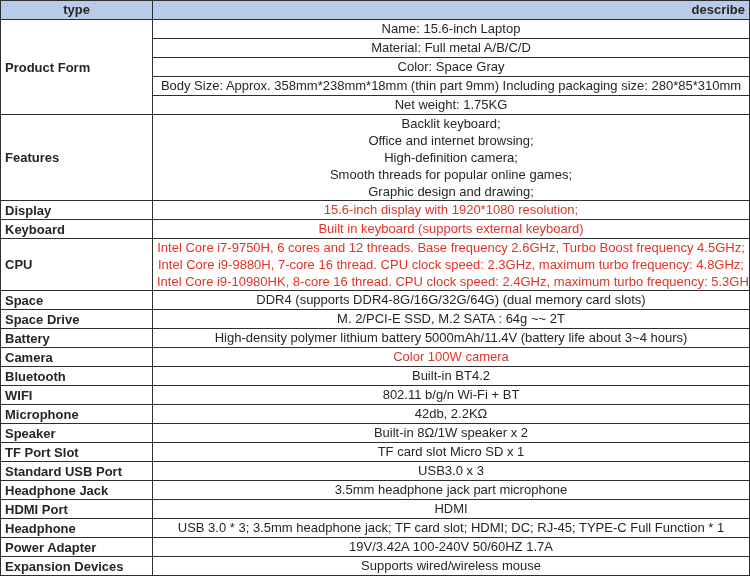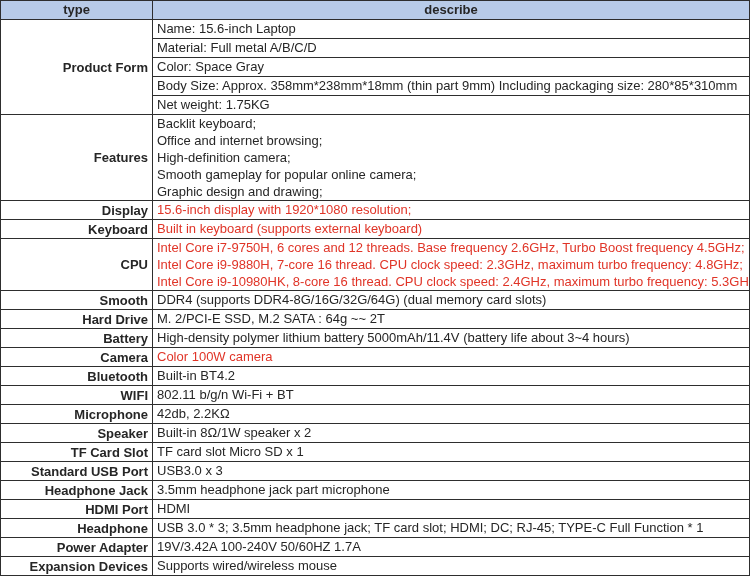--- a/index.html
+++ b/index.html
@@ -28,27 +28,27 @@
     overflow:hidden;
     white-space:nowrap;
   }
   thead th{
     background:var(--header-bg);
     font-weight:bold;
     height:18px;
     line-height:18px;
   }
   th.type-head{text-align:center;}
-  th.desc-head{text-align:center;}
+  th.desc-head{text-align:right;}
   td.type-cell{
-    text-align:right;
+    text-align:left;
     font-weight:bold;
   }
   td.desc-cell{
-    text-align:left;
+    text-align:center;
     height:18px;
   }
   td.desc-cell div{
     line-height:17px;
     height:17px;
   }
   td.desc-cell.single div{
     line-height:18px;
     height:18px;
   }
@@ -94,21 +94,21 @@
         <td class="desc-cell single">
           <div>Net weight: 1.75KG</div>
         </td>
       </tr>
       <tr>
         <td class="type-cell" rowspan="1">Features</td>
         <td class="desc-cell">
           <div>Backlit keyboard;</div>
           <div>Office and internet browsing;</div>
           <div>High-definition camera;</div>
-          <div>Smooth gameplay for popular online camera;</div>
+          <div>Smooth threads for popular online games;</div>
           <div>Graphic design and drawing;</div>
         </td>
       </tr>
       <tr>
         <td class="type-cell" rowspan="1">Display</td>
         <td class="desc-cell single red">
           <div>15.6-inch display with 1920*1080 resolution;</div>
         </td>
       </tr>
       <tr>
@@ -119,27 +119,27 @@
       </tr>
       <tr>
         <td class="type-cell" rowspan="1">CPU</td>
         <td class="desc-cell red">
           <div>Intel Core i7-9750H, 6 cores and 12 threads. Base frequency 2.6GHz, Turbo Boost frequency 4.5GHz;</div>
           <div>Intel Core i9-9880H, 7-core 16 thread. CPU clock speed: 2.3GHz, maximum turbo frequency: 4.8GHz;</div>
           <div>Intel Core i9-10980HK, 8-core 16 thread. CPU clock speed: 2.4GHz, maximum turbo frequency: 5.3GHz</div>
         </td>
       </tr>
       <tr>
-        <td class="type-cell" rowspan="1">Smooth</td>
+        <td class="type-cell" rowspan="1">Space</td>
         <td class="desc-cell single">
           <div>DDR4 (supports DDR4-8G/16G/32G/64G) (dual memory card slots)</div>
         </td>
       </tr>
       <tr>
-        <td class="type-cell" rowspan="1">Hard Drive</td>
+        <td class="type-cell" rowspan="1">Space Drive</td>
         <td class="desc-cell single">
           <div>M. 2/PCI-E SSD, M.2 SATA : 64g ~~ 2T</div>
         </td>
       </tr>
       <tr>
         <td class="type-cell" rowspan="1">Battery</td>
         <td class="desc-cell single">
           <div>High-density polymer lithium battery 5000mAh/11.4V (battery life about 3~4 hours)</div>
         </td>
       </tr>
@@ -167,21 +167,21 @@
           <div>42db, 2.2KΩ</div>
         </td>
       </tr>
       <tr>
         <td class="type-cell" rowspan="1">Speaker</td>
         <td class="desc-cell single">
           <div>Built-in 8Ω/1W speaker x 2</div>
         </td>
       </tr>
       <tr>
-        <td class="type-cell" rowspan="1">TF Card Slot</td>
+        <td class="type-cell" rowspan="1">TF Port Slot</td>
         <td class="desc-cell single">
           <div>TF card slot Micro SD x 1</div>
         </td>
       </tr>
       <tr>
         <td class="type-cell" rowspan="1">Standard USB Port</td>
         <td class="desc-cell single">
           <div>USB3.0 x 3</div>
         </td>
       </tr>

